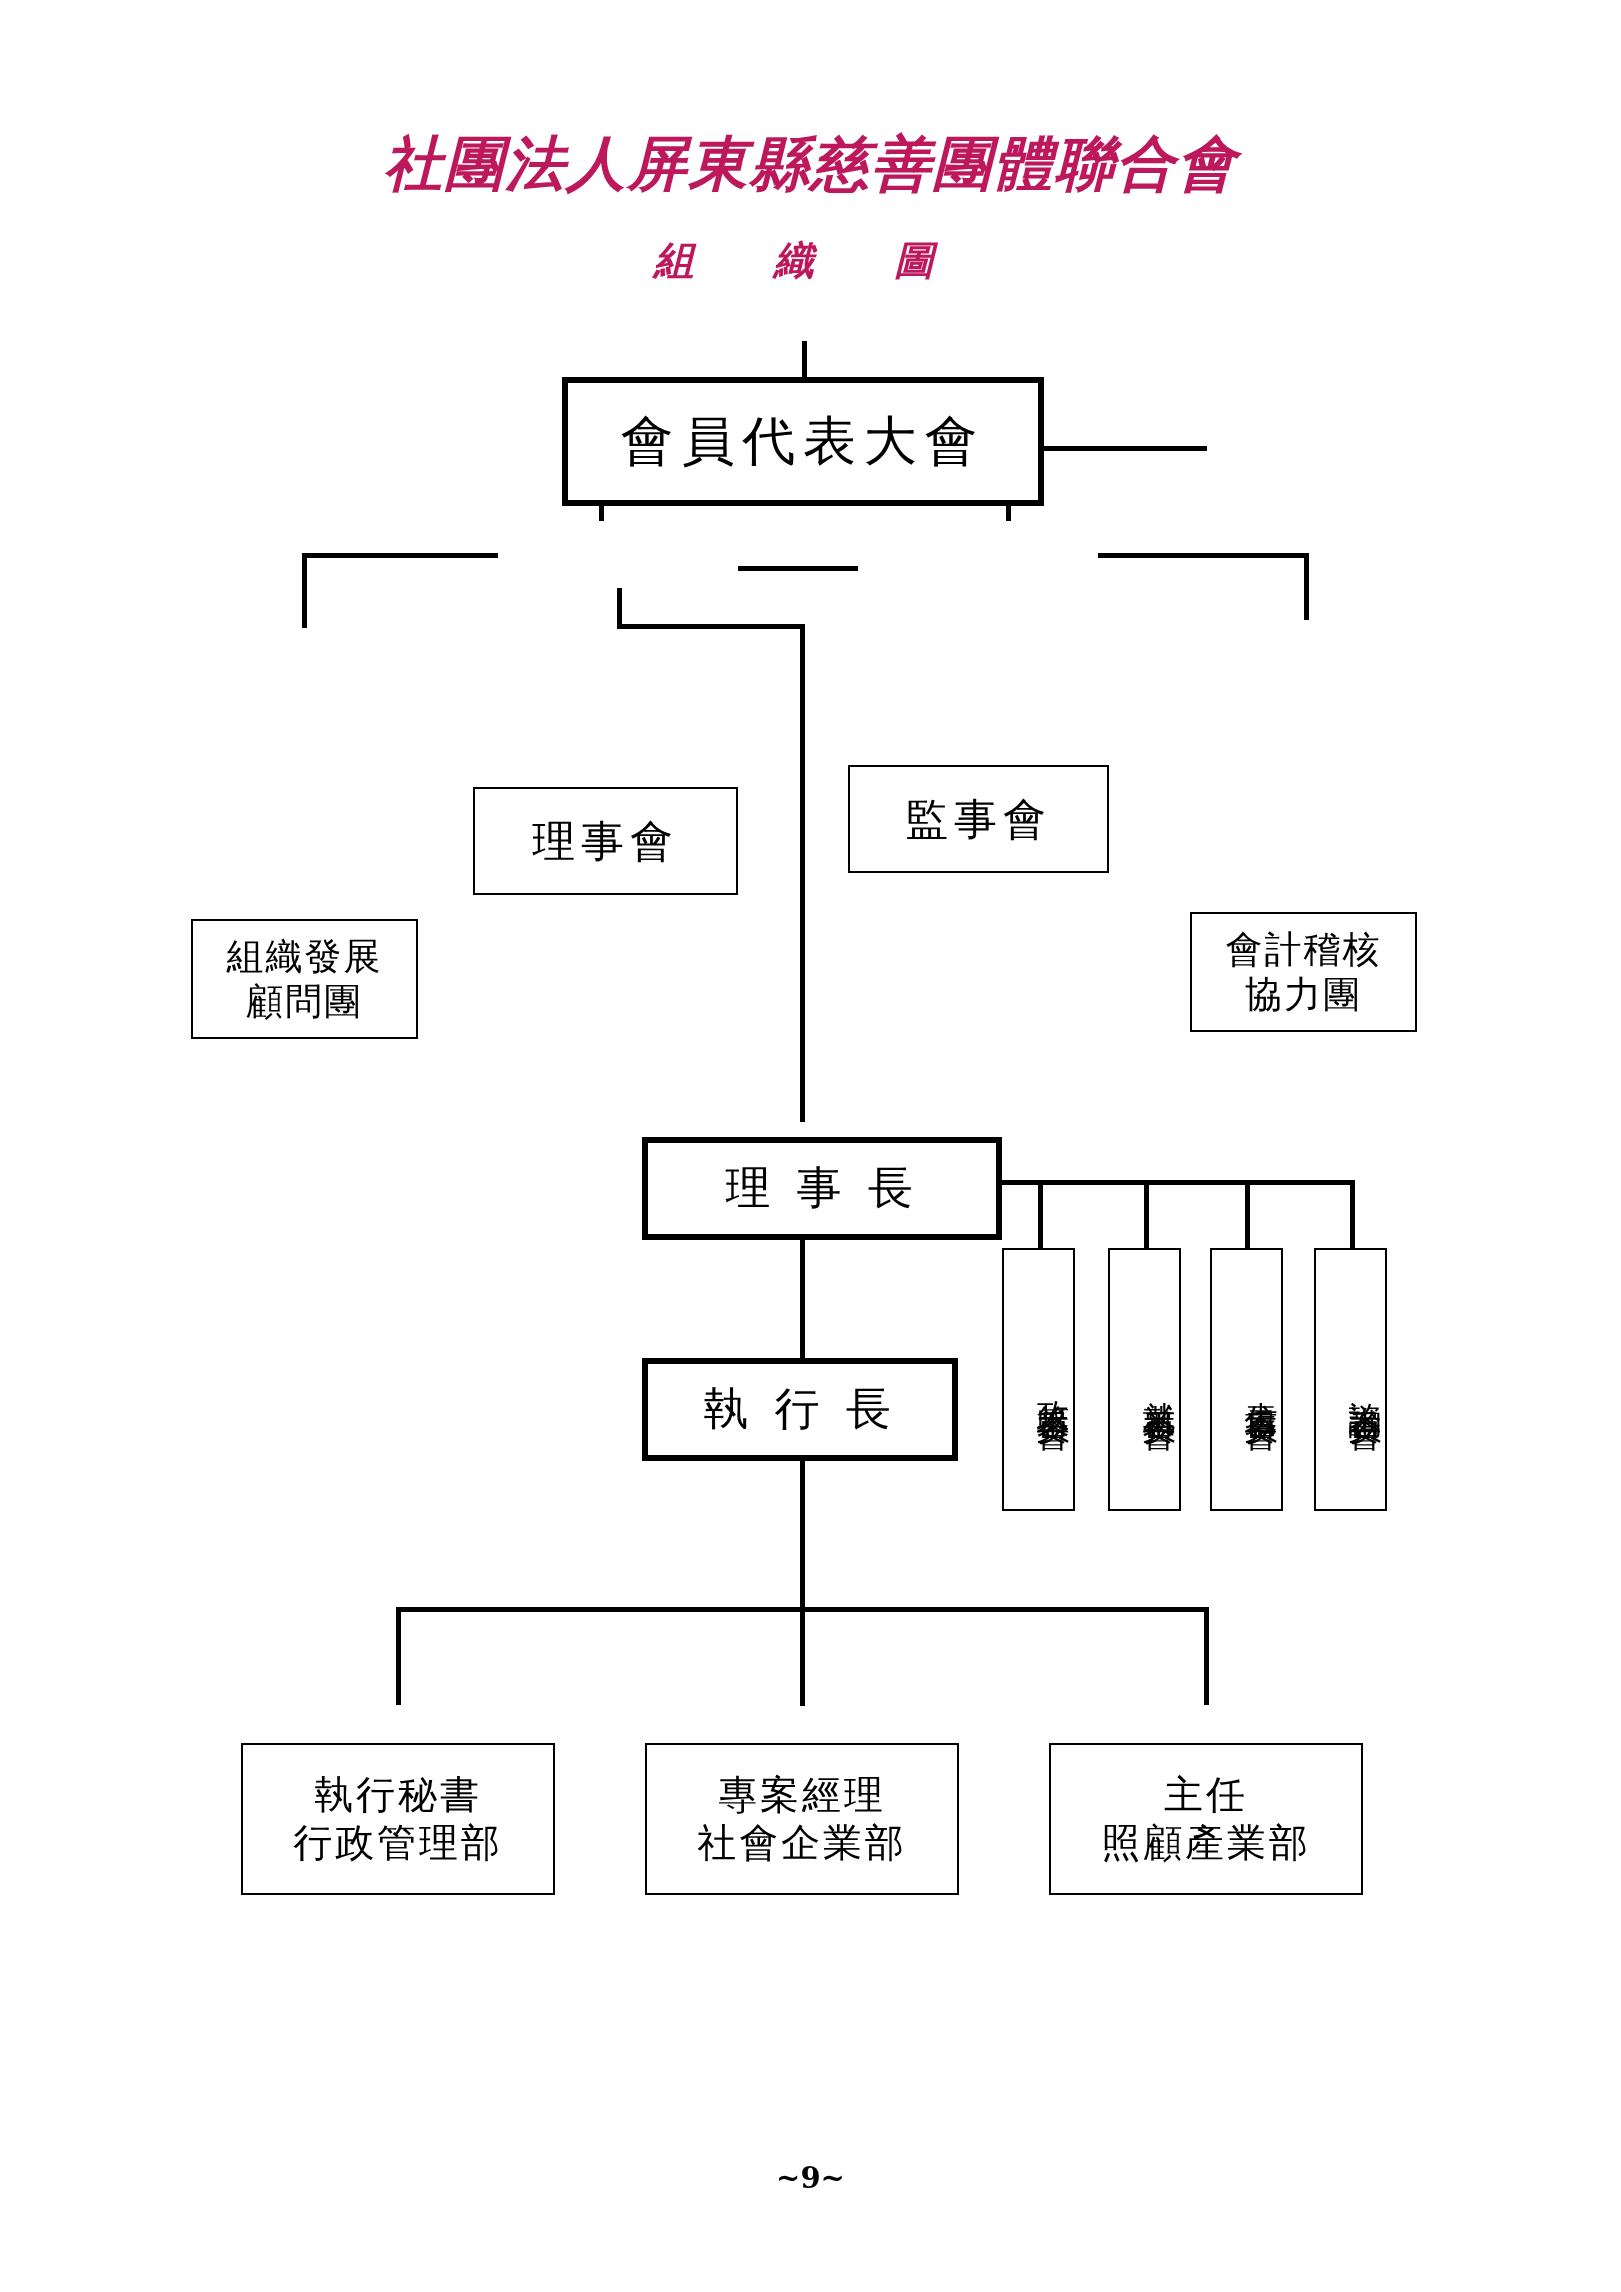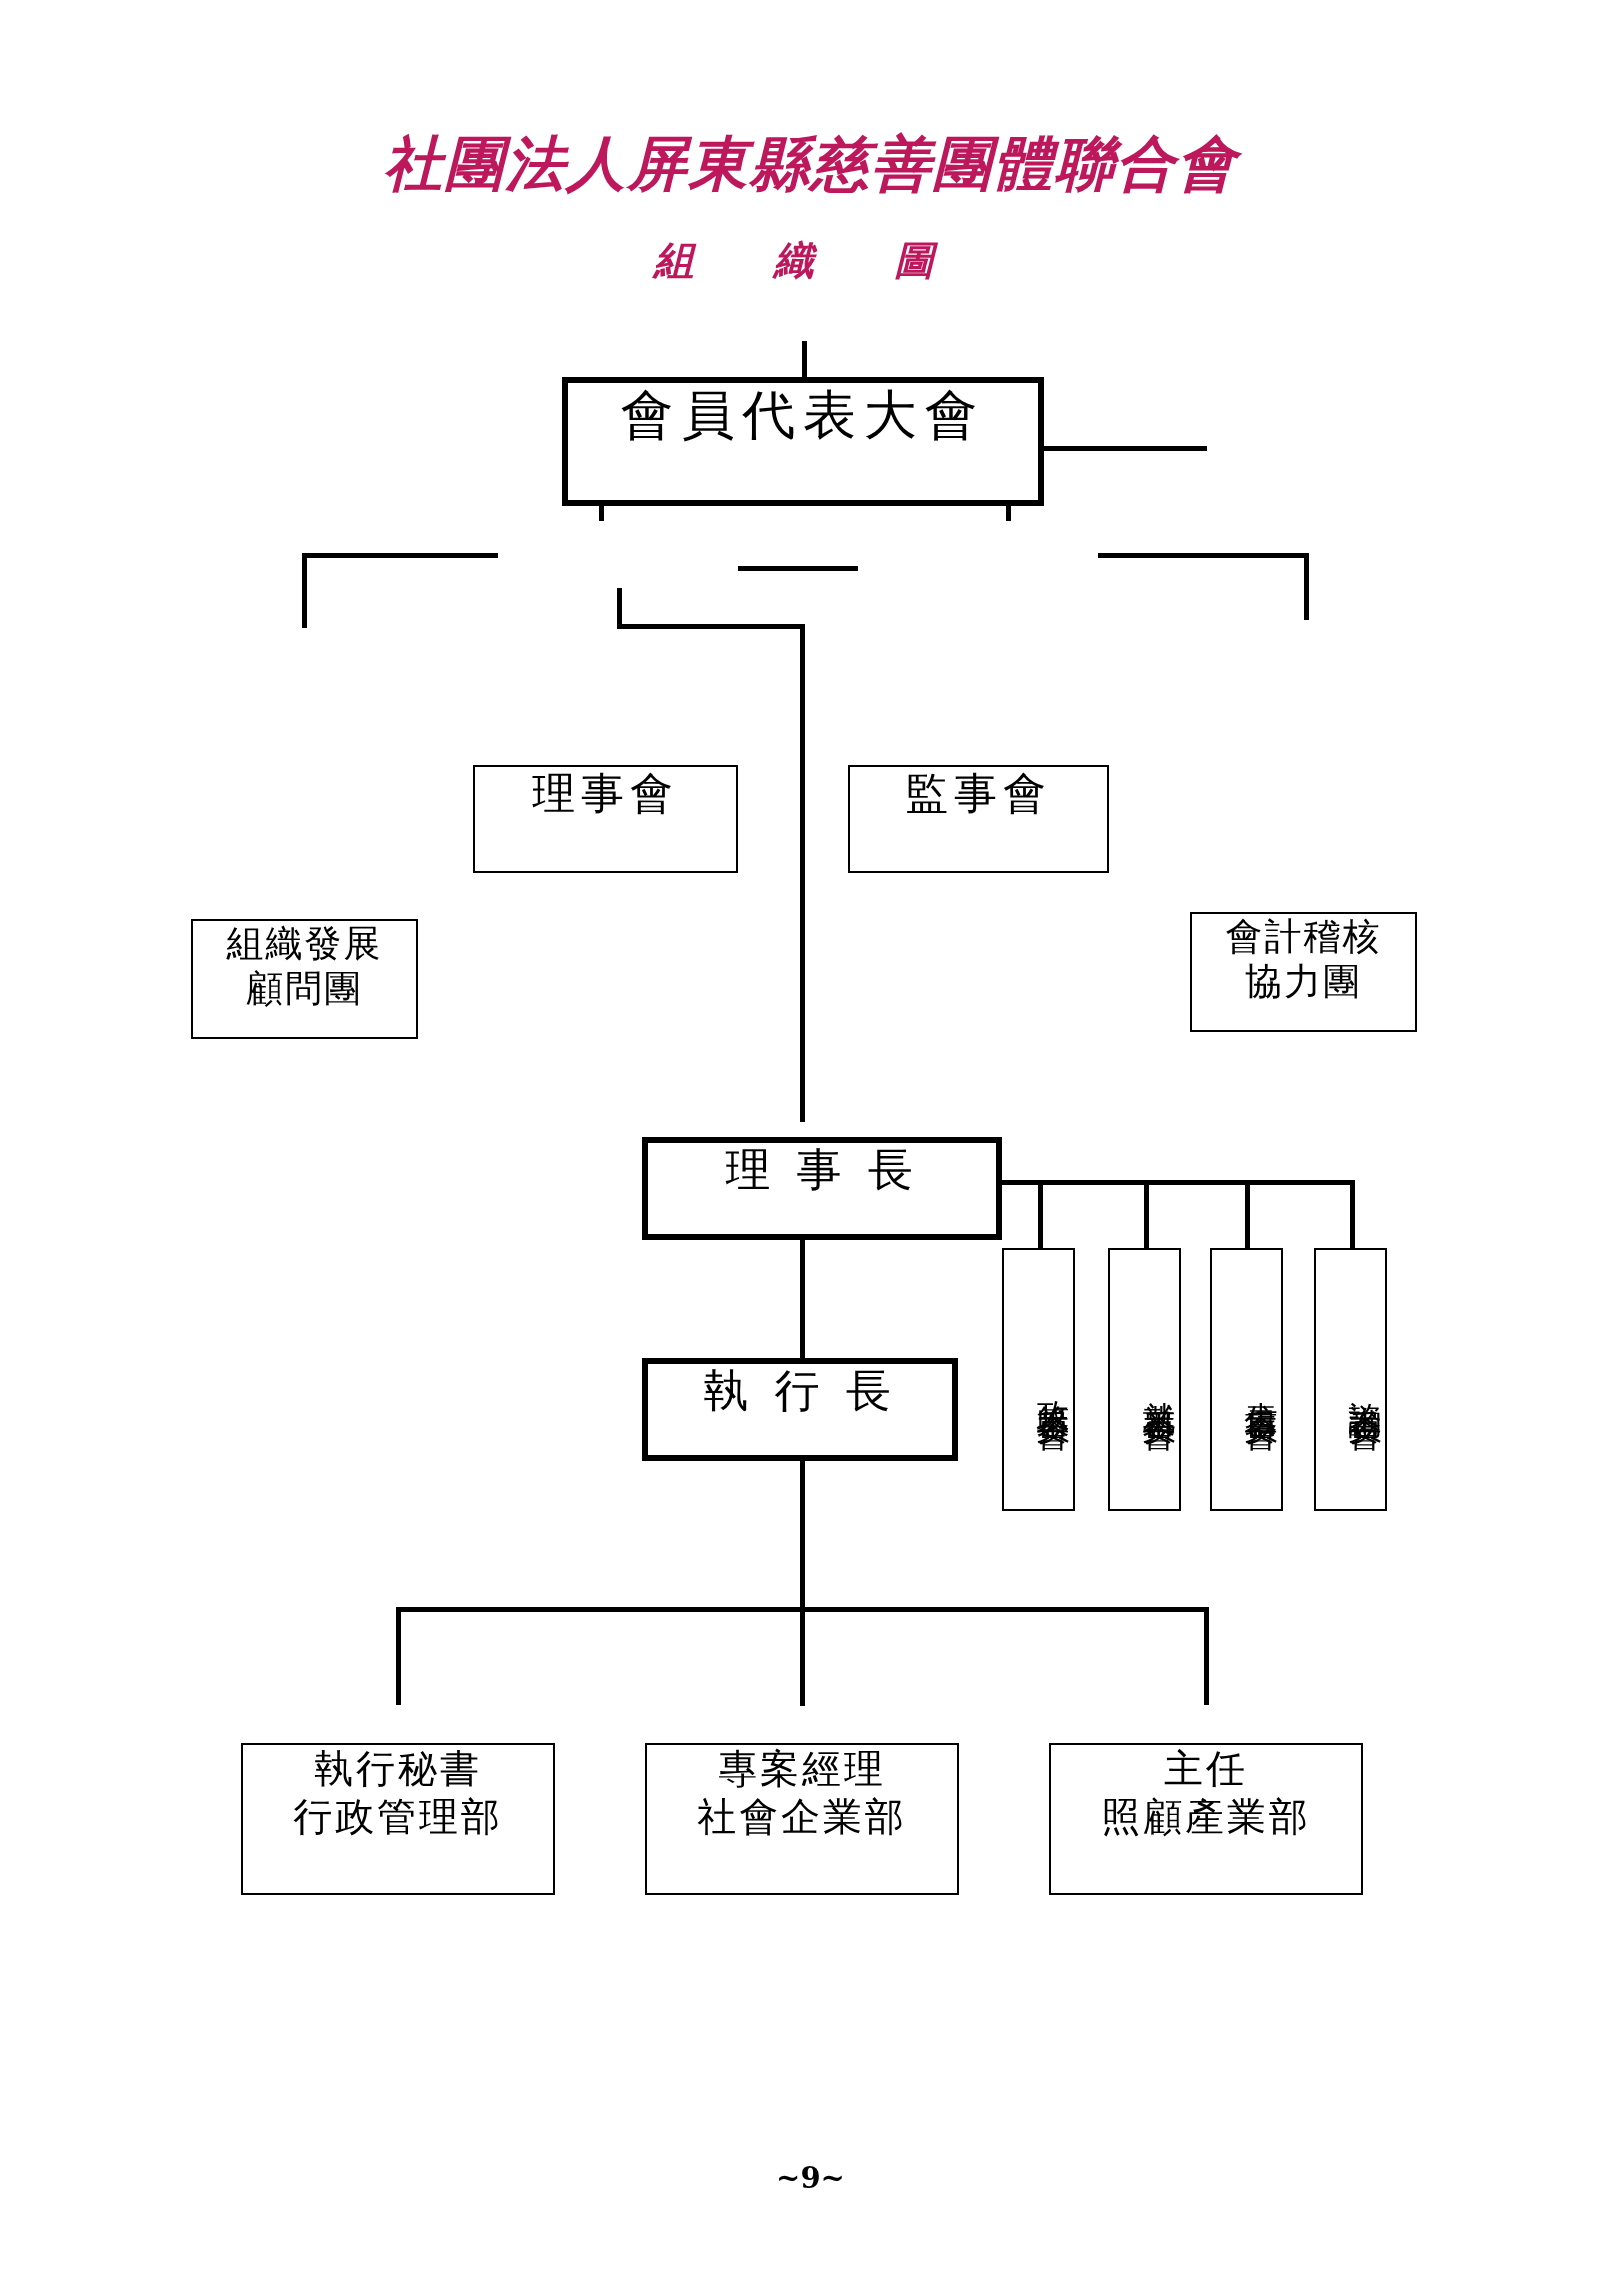--- a/index.html
+++ b/index.html
@@ -51,21 +51,21 @@
 
   
   .node {
     position: absolute;
     box-sizing: border-box;
     background: #ffffff;
     border: 2.9px solid #000000;
     display: flex;
     flex-direction: column;
     align-items: center;
-    justify-content: flex-start;
+    justify-content: center;
     text-align: center;
     color: #000000;
     font-family: "DejaVu Serif", "Liberation Serif", serif;
     line-height: 1.22;
     z-index: 3;
   }
   .node.heavy { border-width: 6.9px; }
   .node .ln { display: block; white-space: nowrap; }
 
   
@@ -134,21 +134,21 @@
   <div class="ln-v" style="left:800px; top:1446px; width:4.9px; height:260px;"></div>
   <div class="ln-h" style="left:396px; top:1607px; width:813px; height:4.9px;"></div>
   <div class="ln-v" style="left:396px; top:1607px; width:4.9px; height:98px;"></div>
   <div class="ln-v" style="left:800px; top:1607px; width:4.9px; height:98px;"></div>
   <div class="ln-v" style="left:1204px; top:1607px; width:4.9px; height:98px;"></div>
 
   <div class="node heavy" style="left:562px; top:377px; width:482px; height:129px; font-size:53px; letter-spacing:7.8px;">
     <span class="ln">會員代表大會</span>
   </div>
 
-  <div class="node" style="left:473px; top:765px; width:265px; height:108px; font-size:43px; letter-spacing:5.9px;">
+  <div class="node" style="left:473px; top:787px; width:265px; height:108px; font-size:43px; letter-spacing:5.9px;">
     <span class="ln">理事會</span>
   </div>
 
   <div class="node" style="left:848px; top:765px; width:261px; height:108px; font-size:43px; letter-spacing:5.9px;">
     <span class="ln">監事會</span>
   </div>
 
   <div class="node" style="left:191px; top:919px; width:227px; height:120px; font-size:37px; letter-spacing:2px;">
     <span class="ln">組織發展</span>
     <span class="ln">顧問團</span>

